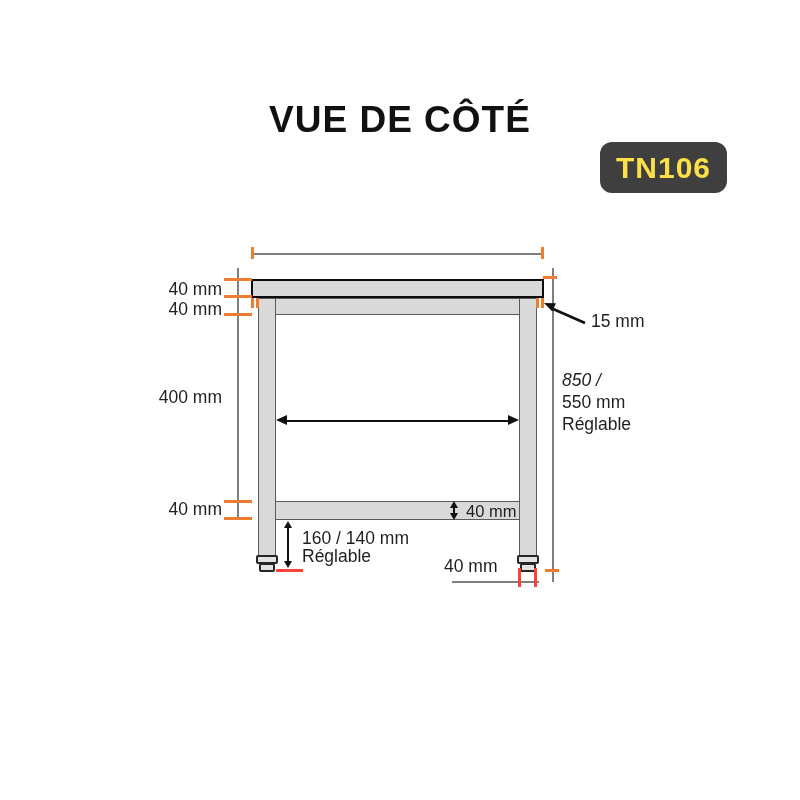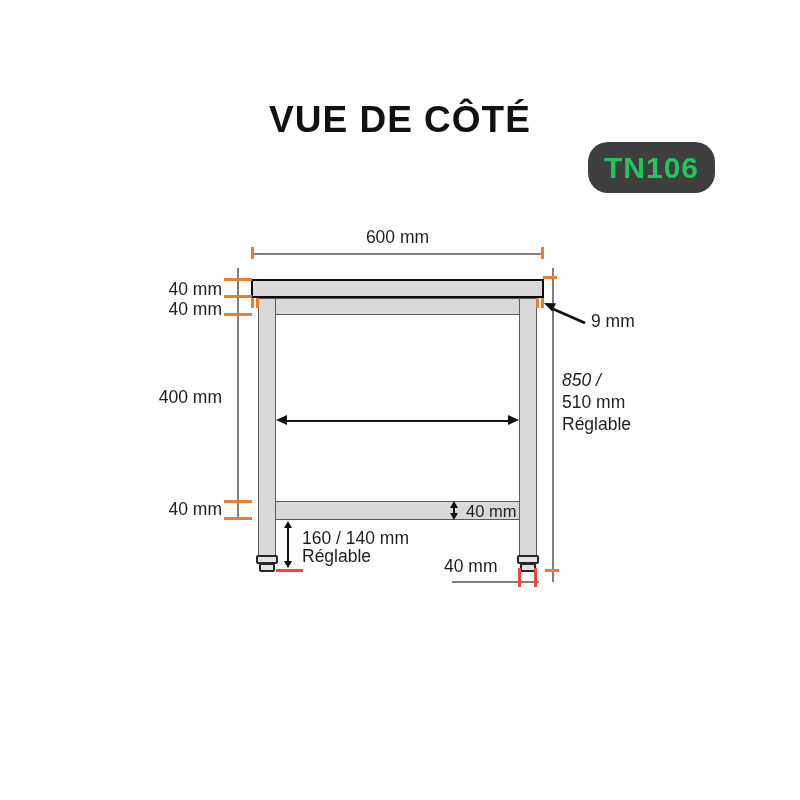--- a/index.html
+++ b/index.html
@@ -2,23 +2,23 @@
 <html><head>
 <meta charset="utf-8">
 <style>
   html,body{margin:0;padding:0;background:#ffffff;}
   #stage{position:relative;width:800px;height:800px;background:#ffffff;overflow:hidden;
          font-family:"Liberation Sans",sans-serif;}
   .abs{position:absolute;}
   
   .title{position:absolute;left:0;top:99px;width:800px;text-align:center;
          font-size:37px;font-weight:800;letter-spacing:1px;color:#111;}
-  .badge{position:absolute;left:588px;top:142px;width:127px;height:51px;background:#3F3F3F;
-         border-radius:20px;display:flex;align-items:center;justify-content:center;
-         color:#22c55e;font-size:30px;font-weight:700;letter-spacing:1px;}
+  .badge{position:absolute;left:600px;top:142px;width:127px;height:51px;background:#3F3F3F;
+         border-radius:12px;display:flex;align-items:center;justify-content:center;
+         color:#fde047;font-size:30px;font-weight:700;letter-spacing:1px;}
   .lbl{position:absolute;font-size:17.5px;line-height:19px;color:#1f1f1f;white-space:nowrap;}
   .lbl-r{left:120px;width:102px;text-align:right;}
   .lbl-c{text-align:center;}
   
   .part{position:absolute;background:#D9D9D9;box-sizing:border-box;}
   .b-black{border:2px solid #0c0c0c;}
   .b-gray{border:1px solid #5a5a5a;}
   .foot{position:absolute;background:#e2e2e2;box-sizing:border-box;border:2px solid #262626;border-radius:2px;}
   
   .gline{position:absolute;background:#7f7f7f;}
@@ -38,21 +38,20 @@
 <body>
 
 <div id="stage">
 
   <div class="title">VUE DE CÔTÉ</div>
   <div class="badge">TN106</div>
 
   <div class="gline" style="left:237px;top:268px;width:1.5px;height:250px;"></div>
   <div class="gline" style="left:552px;top:268px;width:1.5px;height:314px;"></div>
 
-  <div class="lbl lbl-c" style="left:250px;top:228px;width:295px;">600 mm</div>
   <div class="gline" style="left:252px;top:253px;width:291px;height:1.5px;"></div>
   <div class="tick-v" style="left:251px;top:247px;height:12px;"></div>
   <div class="tick-v" style="left:540.5px;top:247px;height:12px;"></div>
 
   <div class="part b-black" style="left:251px;top:279px;width:293px;height:19px;"></div>
   <div class="part b-gray" style="left:258px;top:298px;width:18px;height:258px;"></div>
   <div class="part b-gray" style="left:519px;top:298px;width:18px;height:258px;"></div>
   <div class="part b-gray" style="left:275px;top:298px;width:245px;height:17px;"></div>
   <div class="part b-gray" style="left:275px;top:501px;width:245px;height:19px;"></div>
 
@@ -98,19 +97,19 @@
 
   <div class="lbl" style="left:444px;top:557px;">40 mm</div>
   <div class="gline" style="left:452px;top:581px;width:87px;height:1.5px;"></div>
   <div class="rtick-v" style="left:518px;top:568px;"></div>
   <div class="rtick-v" style="left:534px;top:568px;"></div>
 
   <svg class="abs" style="left:541px;top:299px;" width="48" height="28" viewBox="0 0 48 28">
     <line x1="11" y1="9.5" x2="44" y2="24" stroke="#111" stroke-width="2.6"></line>
     <polygon points="3,4 11.3,12.4 14.9,4.2" fill="#111"></polygon>
   </svg>
-  <div class="lbl" style="left:591px;top:312px;">9 mm</div>
+  <div class="lbl" style="left:591px;top:312px;">15 mm</div>
 
   <div class="lbl" style="left:562px;top:371px;font-style:italic;">850 /</div>
-  <div class="lbl" style="left:562px;top:393px;">510 mm</div>
+  <div class="lbl" style="left:562px;top:393px;">550 mm</div>
   <div class="lbl" style="left:562px;top:415px;">Réglable</div>
 
 </div>
 
 </body></html>

